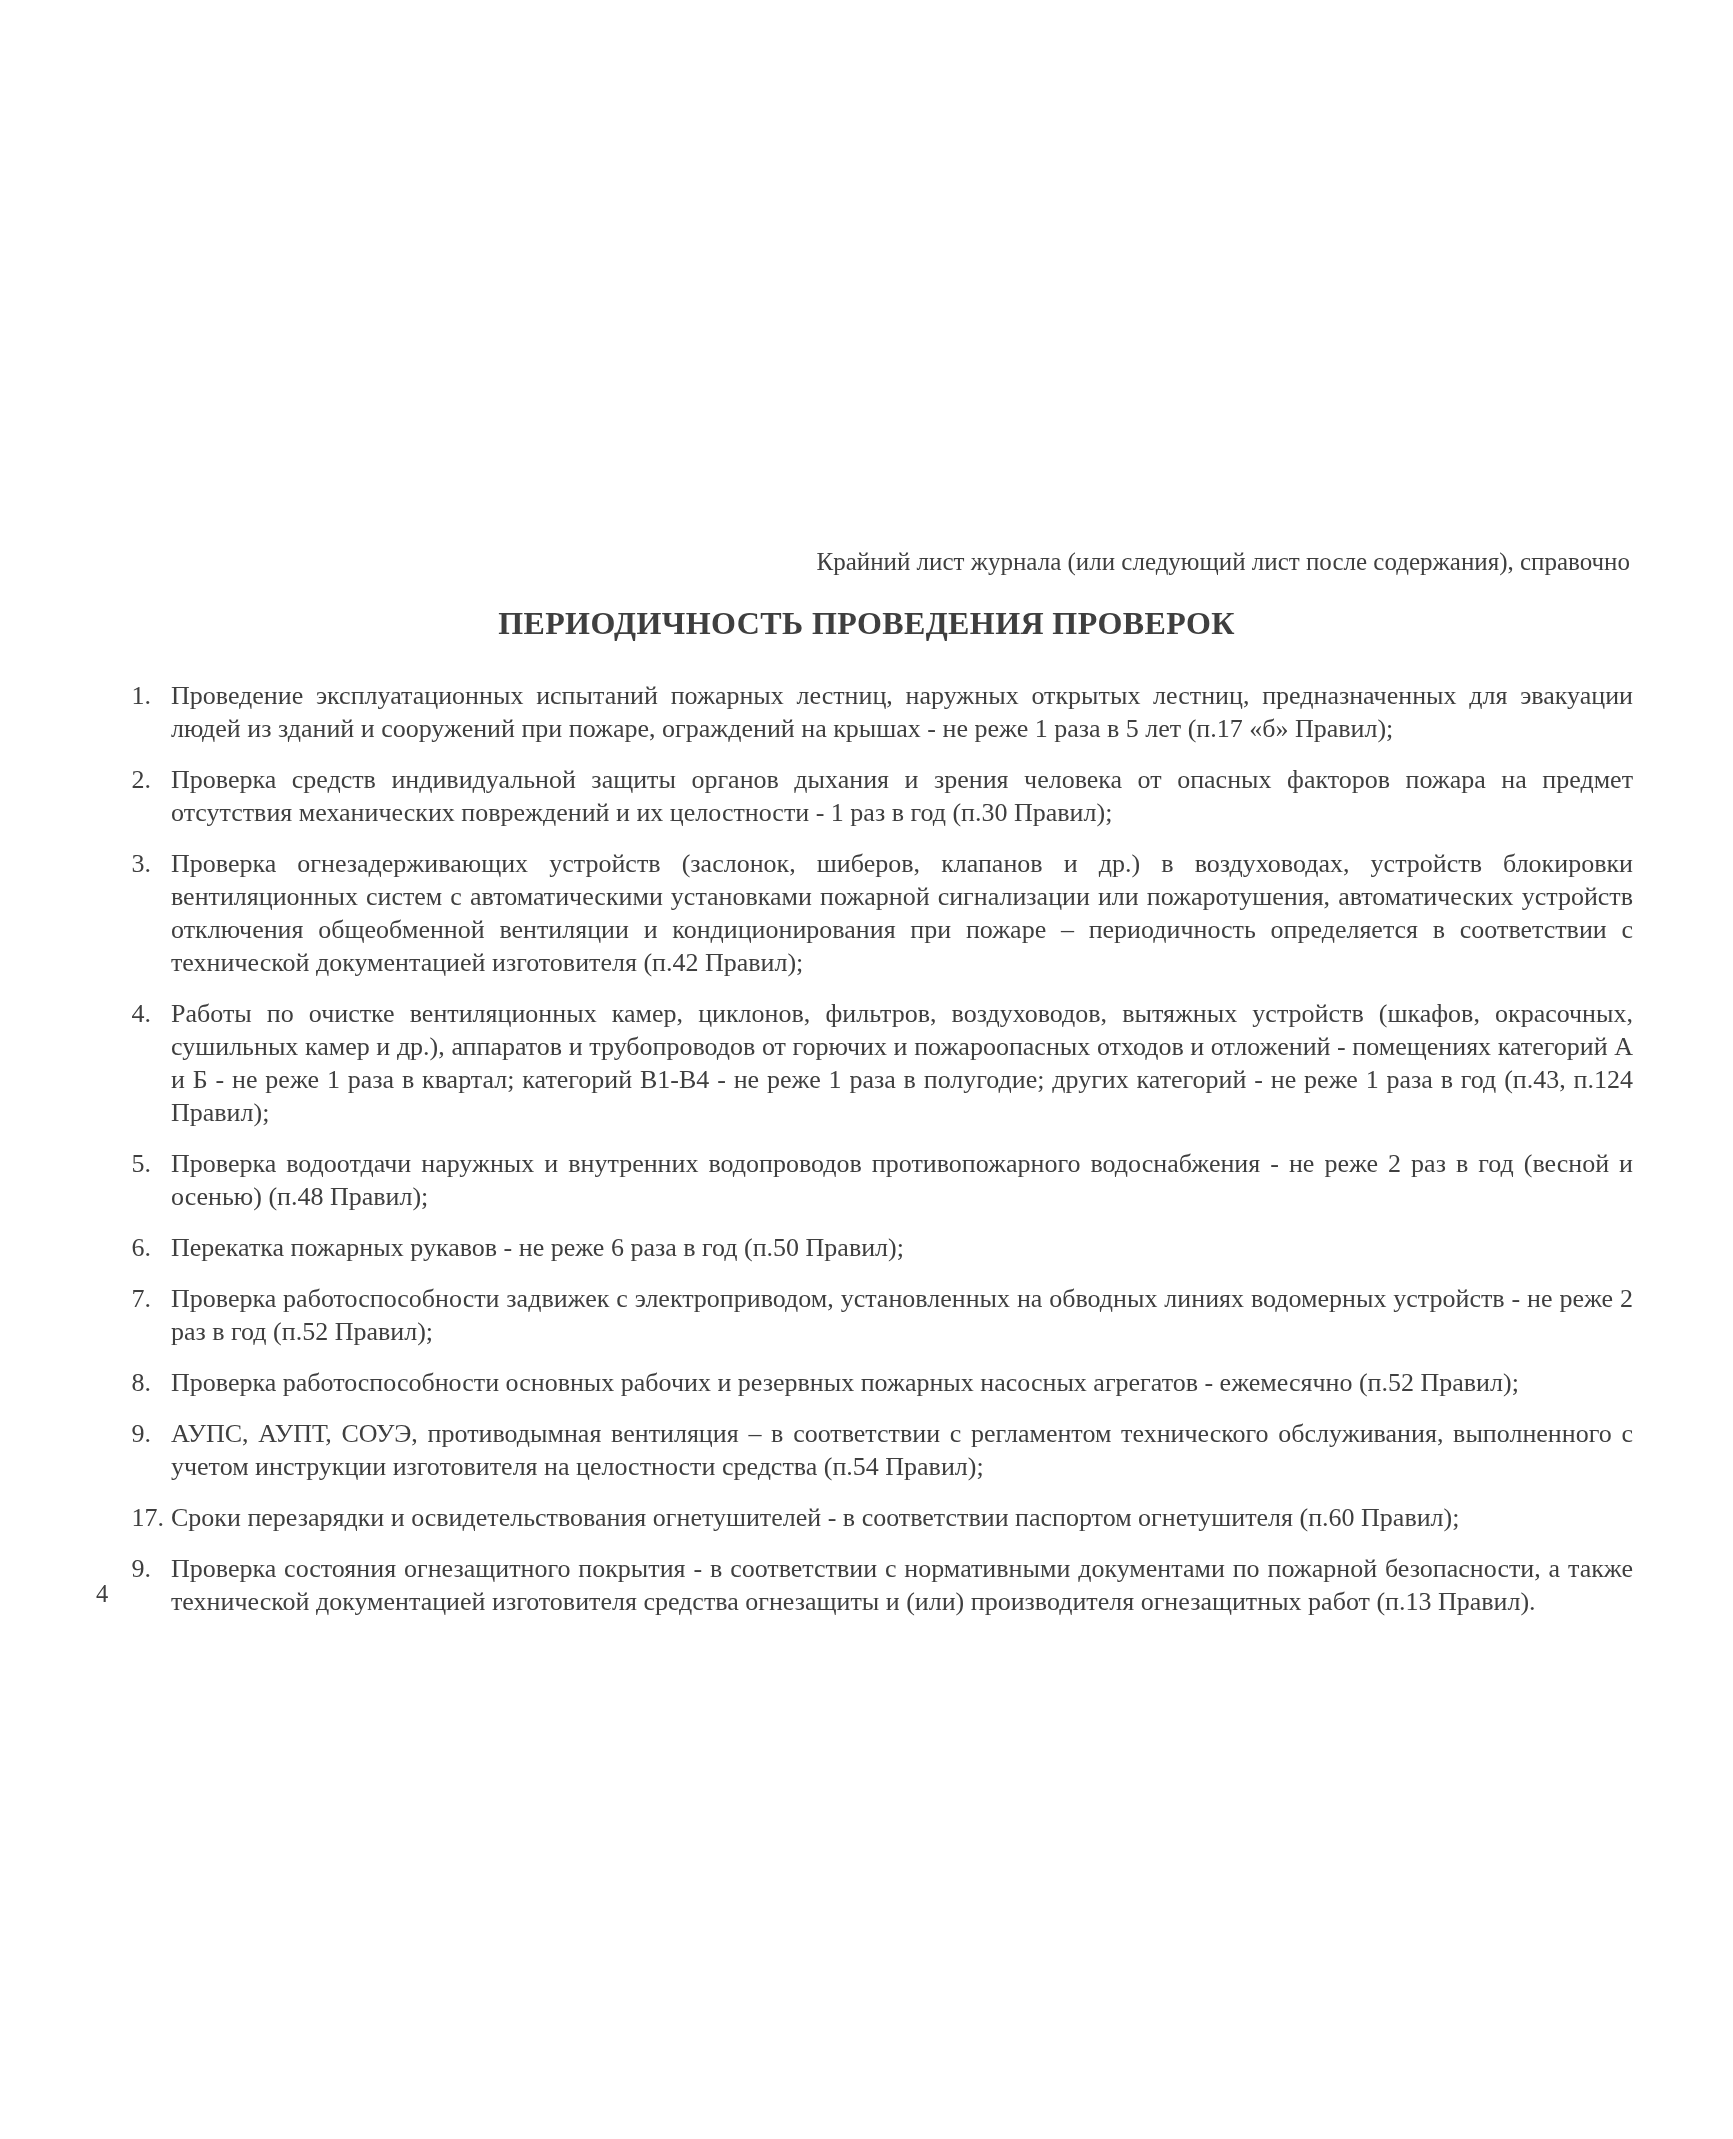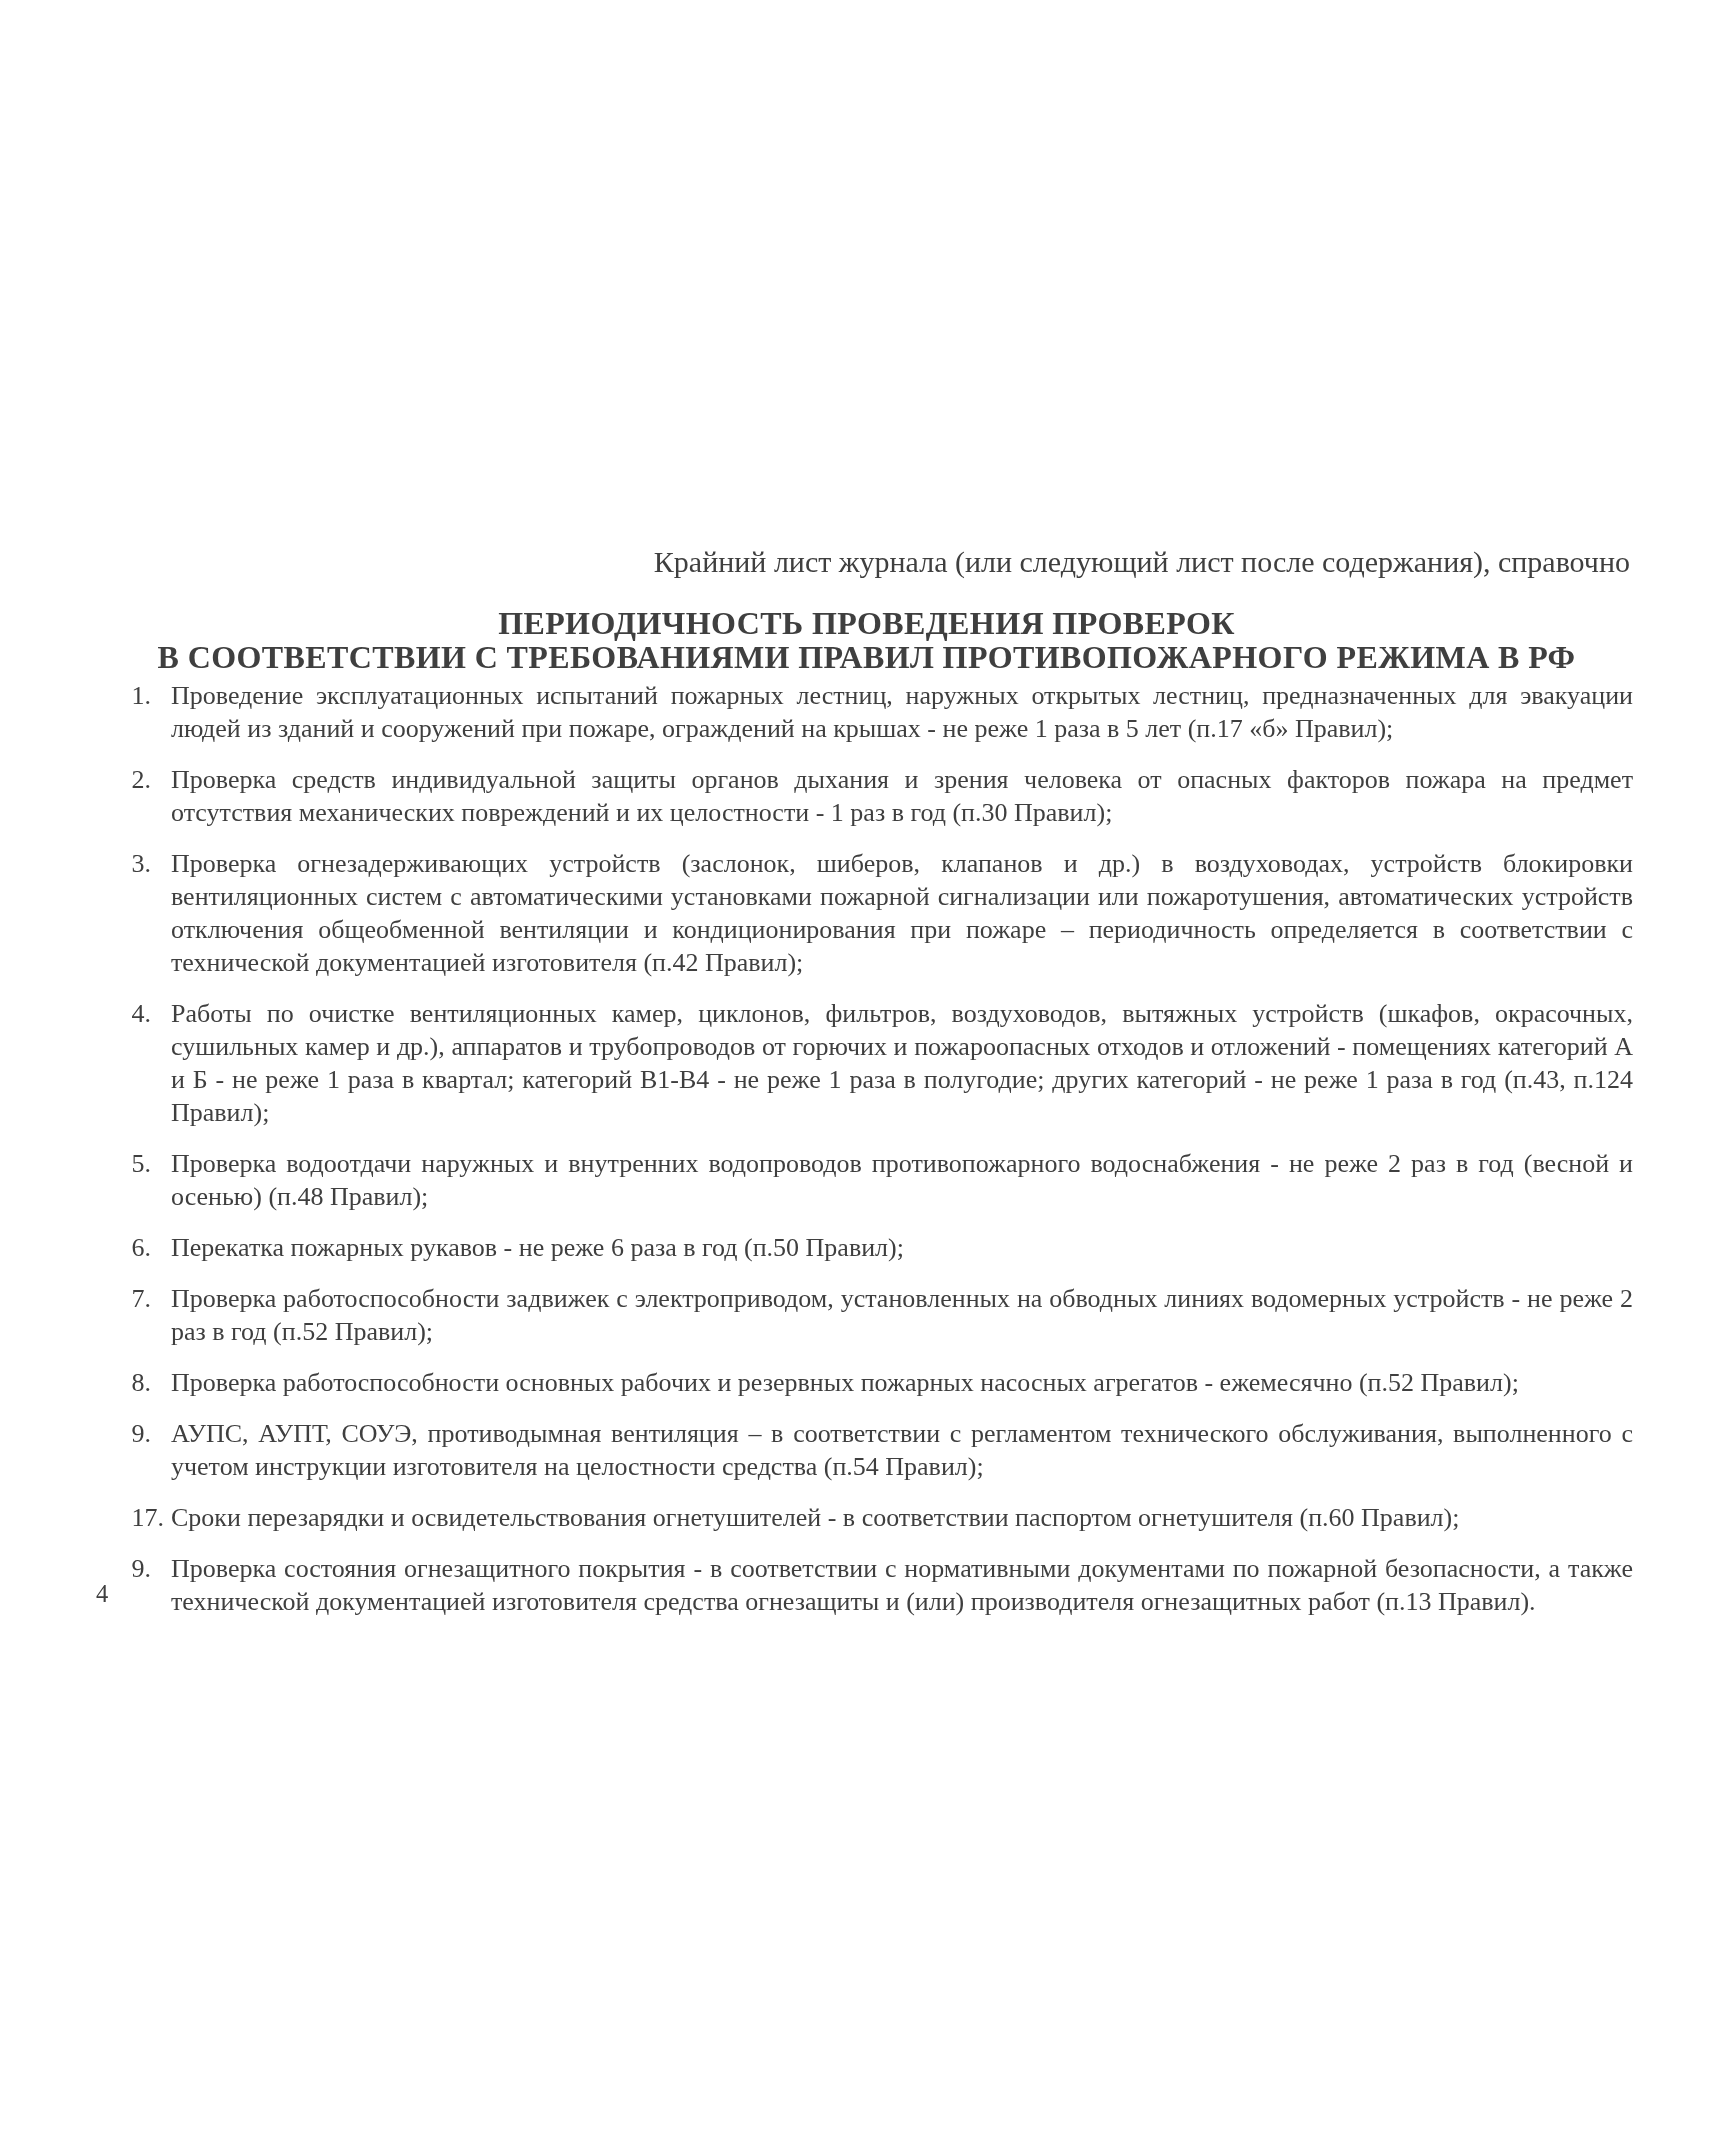--- a/index.html
+++ b/index.html
@@ -16,21 +16,21 @@
   }
   .page {
     position: absolute;
     inset: 0;
     background: #ffffff;
   }
   .corner-note {
     position: absolute;
     top: 547px;
     right: 103px;
-    font-size: 30px;
+    font-size: 25px;
     line-height: 30px;
     white-space: nowrap;
   }
   .title-block {
     position: absolute;
     top: 606px;
     left: 0;
     width: 100%;
     text-align: center;
     font-weight: bold;
@@ -66,21 +66,20 @@
 </style>
 </head>
 <body>
 
 <div class="page">
 
   <div class="corner-note">Крайний лист журнала (или следующий лист после содержания), справочно</div>
 
   <div class="title-block">
     <div>ПЕРИОДИЧНОСТЬ ПРОВЕДЕНИЯ ПРОВЕРОК</div>
-    <div>В СООТВЕТСТВИИ С ТРЕБОВАНИЯМИ ПРАВИЛ ПРОТИВОПОЖАРНОГО РЕЖИМА В РФ</div>
   </div>
 
   <div class="items">
     <div class="item">
       <span class="num">1.</span><span>Проведение эксплуатационных испытаний пожарных лестниц, наружных открытых лестниц, предназначенных для эвакуации людей из зданий и сооружений при пожаре, ограждений на крышах - не реже 1 раза в 5 лет (п.17 «б» Правил);</span>
     </div>
     <div class="item">
       <span class="num">2.</span><span>Проверка средств индивидуальной защиты органов дыхания и зрения человека от опасных факторов пожара на предмет отсутствия механических повреждений и их целостности - 1 раз в год (п.30 Правил);</span>
     </div>
     <div class="item">

